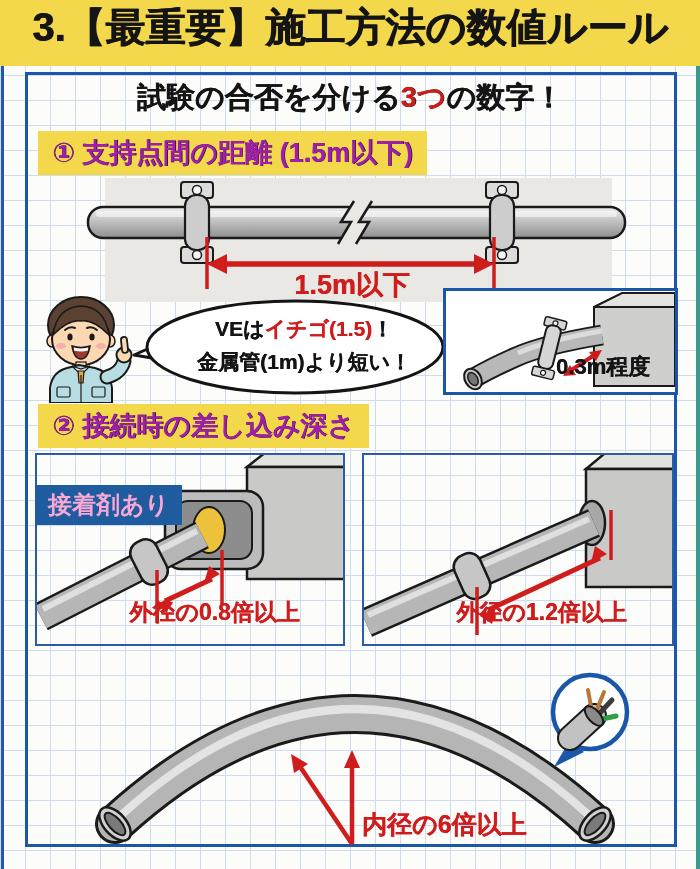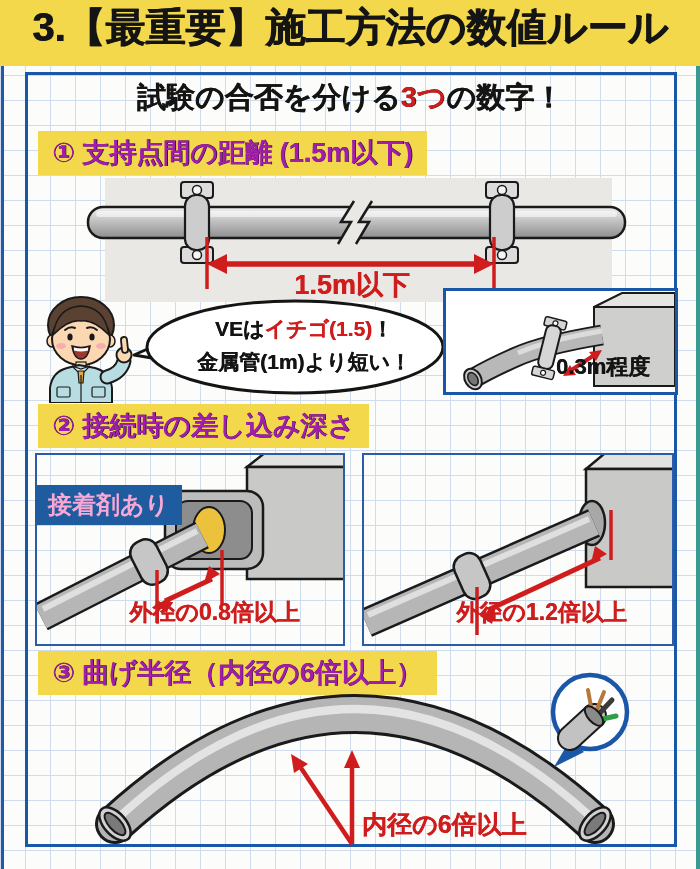--- a/index.html
+++ b/index.html
@@ -237,21 +237,20 @@
         <line x1="113" y1="132" x2="113" y2="180" stroke="#cf1d1d" stroke-width="3.5"></line>
         <line x1="247" y1="55" x2="247" y2="105" stroke="#cf1d1d" stroke-width="3.5"></line>
         <line x1="124" y1="155" x2="236" y2="103" stroke="#cf1d1d" stroke-width="5"></line>
         <polygon points="116,161 132,152 128,169" fill="#cf1d1d"></polygon>
         <polygon points="243,99 227,108 231,91" fill="#cf1d1d"></polygon>
       </g>
     </svg>
     <div class="panel-dim dim-text">外径の1.2倍以上</div>
   </div>
 
-  <div class="abs yellow-heading h3">③ 曲げ半径（内径の6倍以上）</div>
 
   <svg class="abs" style="left:0;top:692px;" width="700" height="156" viewBox="0 0 700 156">
     <path d="M115,132 Q355,-88 595,132" fill="none" stroke="#1a1a1a" stroke-width="40" stroke-linecap="round"></path>
     <path d="M115,132 Q355,-88 595,132" fill="none" stroke="#b5b5b5" stroke-width="34" stroke-linecap="round"></path>
     <path d="M118,126 Q355,-92 592,126" fill="none" stroke="#e8e8e8" stroke-width="8" opacity="0.9"></path>
     <g transform="rotate(-42 115 132)">
       <ellipse cx="115" cy="132" rx="11" ry="20" fill="#d0d0d0" stroke="#1a1a1a" stroke-width="2.5"></ellipse>
       <ellipse cx="115" cy="132" rx="6" ry="14" fill="#7a7a7a" stroke="#1a1a1a" stroke-width="2"></ellipse>
     </g>
     <g transform="rotate(42 595 132)">

